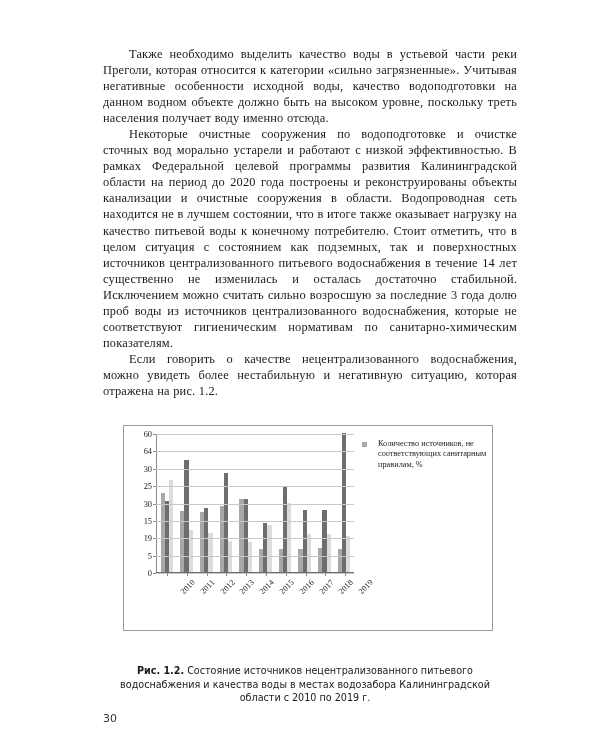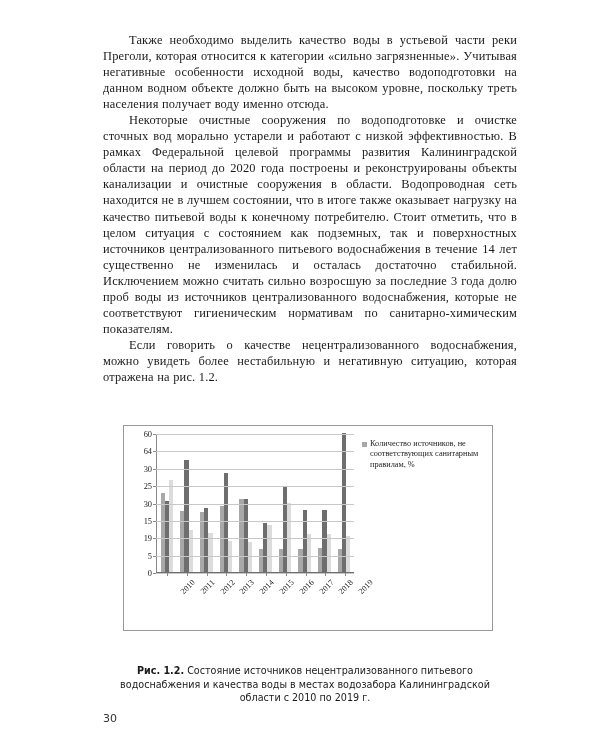--- a/index.html
+++ b/index.html
@@ -16,21 +16,21 @@
     position: relative;
   }
   .page {
     position: absolute;
     inset: 0;
     padding: 0;
   }
   .content {
     position: absolute;
     left: 103px;
-    top: 32px;
+    top: 46px;
     width: 414px;
   }
   p.para {
     margin: 0;
     font-size: 12.4px;
     line-height: 16.05px;
     text-align: justify;
     text-indent: 26px;
     word-spacing: 0.2px;
     letter-spacing: 0.18px;
@@ -145,20 +145,21 @@
   .legend {
     position: absolute;
     left: 238px;
     top: 13px;
     width: 128px;
   }
   .legend-item {
     display: flex;
     align-items: flex-start;
     margin-bottom: 7px;
+    gap: 8px;
   }
   .legend-swatch {
     width: 5px;
     height: 5px;
     margin-top: 2.5px;
     margin-right: 3px;
     flex: 0 0 auto;
   }
   .legend-swatch.s0 { background: #a8a8a8; }
   .legend-swatch.s1 { background: #6e6e6e; }

